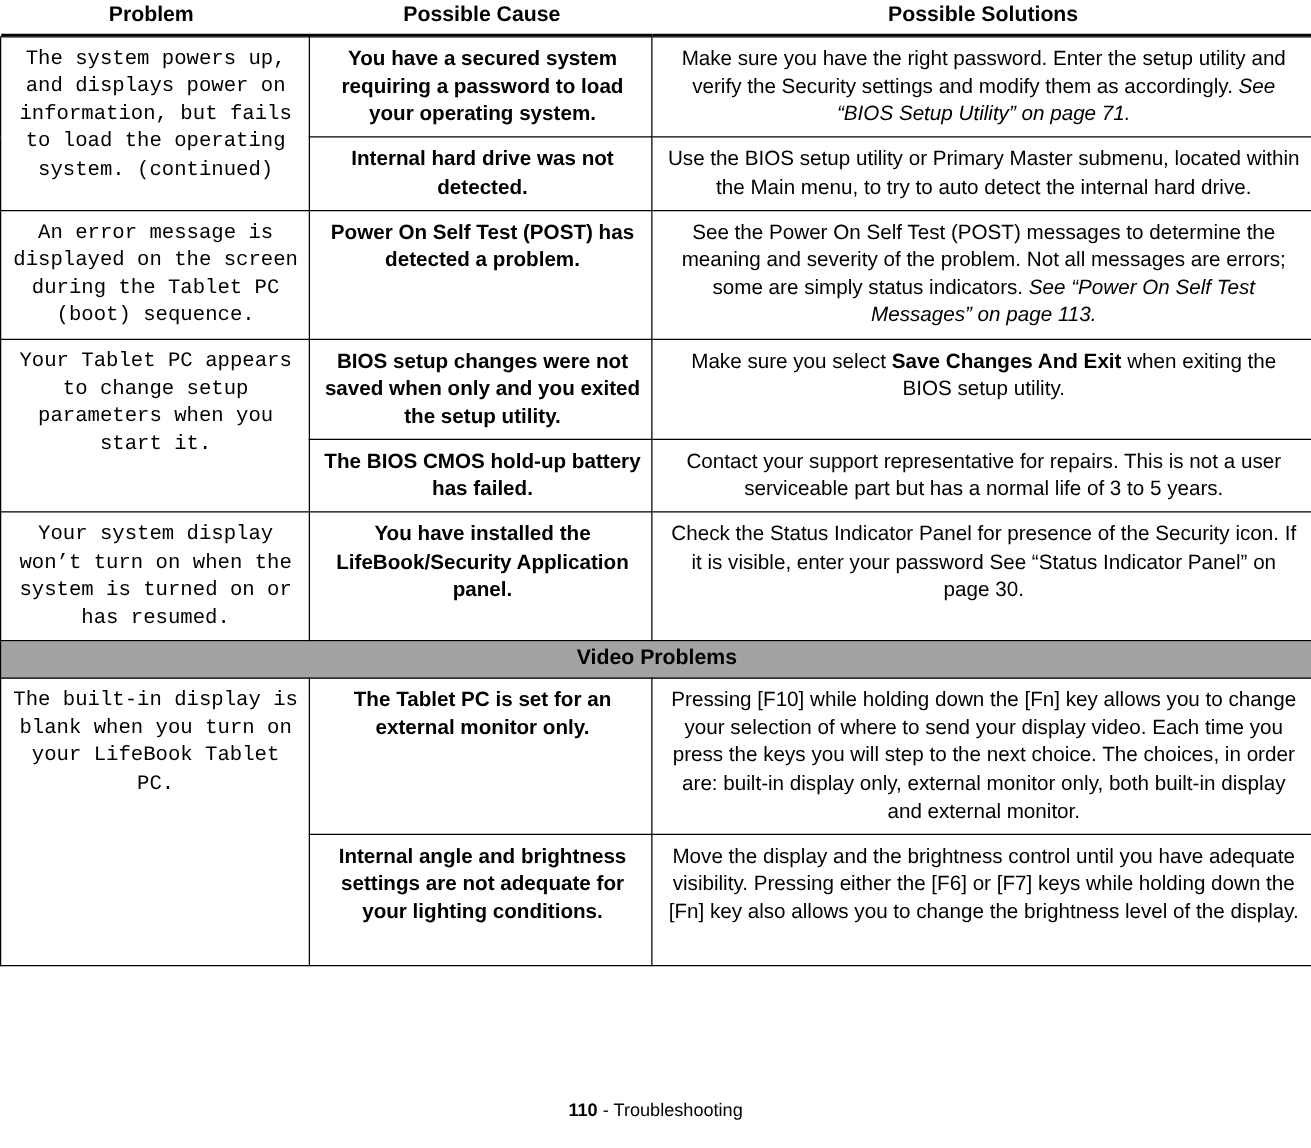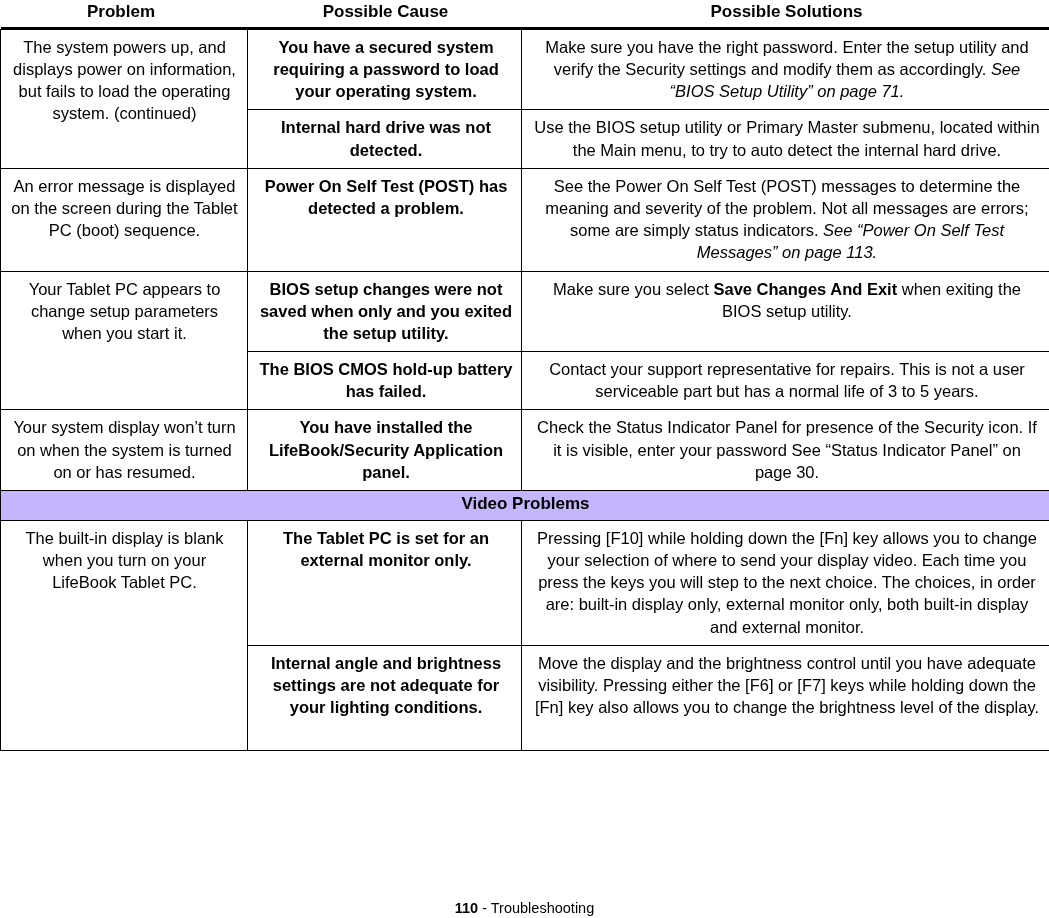--- a/index.html
+++ b/index.html
@@ -68,44 +68,44 @@
     font-size: 0;
     line-height: 0;
   }
 
   
   td.cell {
     border-left: 1px solid #000;
     border-right: 1px solid #000;
     border-bottom: 1px solid #000;
   }
-  td.cell.problem  { border-left: 1px solid #000; padding-left: 9px; }
+  td.cell.problem  { border-left: 1px solid #000; padding-left: 9px; font-family: Liberation Mono, monospace; }
   td.cell.cause    { padding-left: 11px; font-weight: bold; }
   td.cell.solution { padding-left: 11px; border-right: 1px solid #000; }
 
   
   td.section-band {
-    background: #c4b5fd;
+    background: #a3a3a3;
     font-weight: bold;
     font-size: 17px;
     padding: 2px 8px 4px 9px;
     border-left: 1px solid #000;
     border-right: 1px solid #000;
     border-top: 1px solid #000;
     border-bottom: 1px solid #000;
   }
 
   em.ref { font-style: italic; }
   strong.kw { font-weight: bold; }
 
   
   .footer {
     position: absolute;
     left: 0;
-    top: 900px;
+    top: 881px;
     width: 1049px;
     text-align: center;
     font-size: 14.5px;
   }
   .footer .pg { font-weight: bold; }
   .footer .sep { font-weight: normal; }
 </style>
 </head>
 <body>
 

